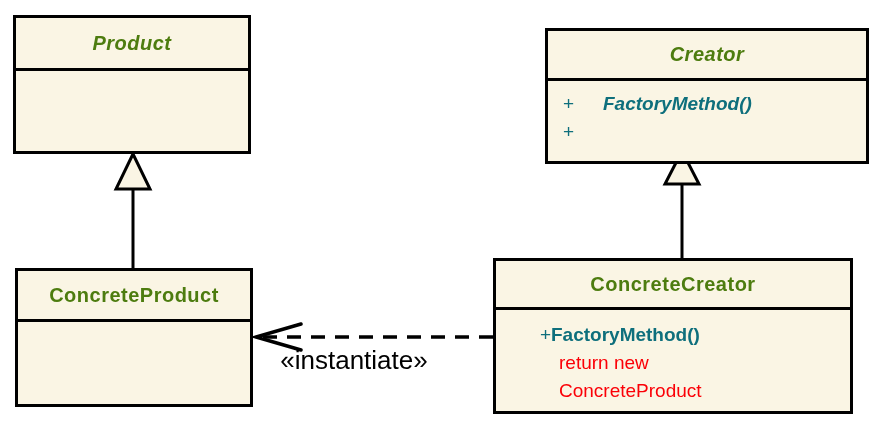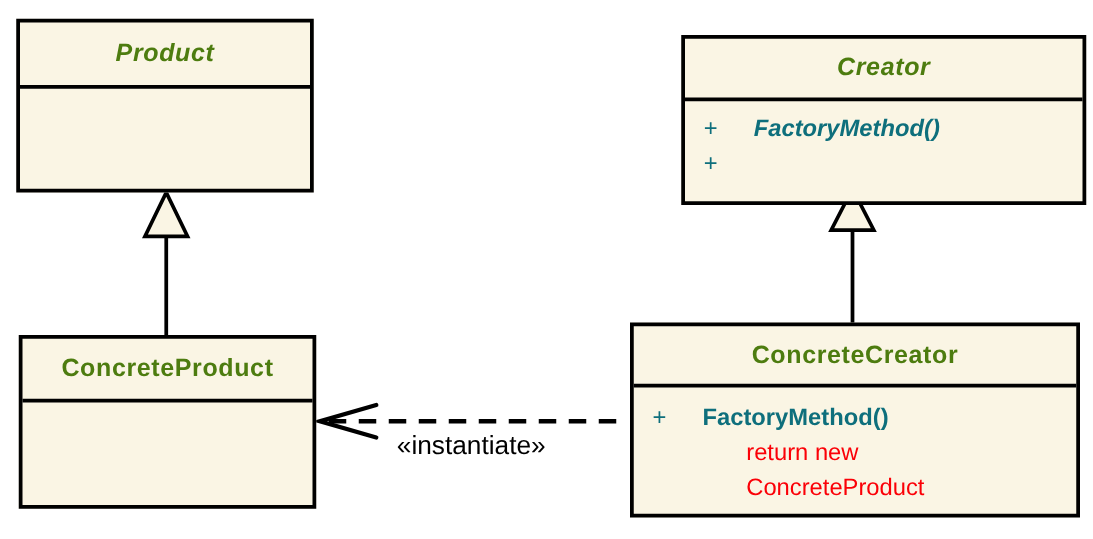--- a/index.html
+++ b/index.html
@@ -60,34 +60,34 @@
     white-space: nowrap;
     font-weight: bold;
   }
   .method-row.italic .mname {
     font-style: italic;
   }
   .note-line {
     height: 28px;
     display: flex;
     align-items: center;
-    padding-left: 90px;
+    padding-left: 63px;
     font-size: 19px;
     color: #FB0007;
     white-space: nowrap;
   }
   #creator-body { padding-top: 9px; }
   #concrete-creator-body { padding-top: 11px; }
   .stereotype-label {
     position: absolute;
-    left: 287px;
+    left: 264px;
     top: 345px;
     width: 180px;
     text-align: center;
-    font-size: 21px;
+    font-size: 26px;
     color: #000000;
     white-space: nowrap;
   }
 </style>
 </head>
 <body>
 
 <div class="diagram">
 
   <svg class="arrow-layer" viewBox="0 0 874 431" xmlns="http://www.w3.org/2000/svg">
@@ -124,21 +124,21 @@
         <span class="vis">+</span>
       </div>
     </div>
   </div>
 
   <div class="class-box" style="left:15px; top:268px; width:238px; height:139px;">
     <div class="class-title" style="height:48px;">ConcreteProduct</div>
     <div class="class-body"></div>
   </div>
 
-  <div class="class-box" style="left:504px; top:258px; width:360px; height:156px;">
+  <div class="class-box" style="left:493px; top:258px; width:360px; height:156px;text-align:right;">
     <div class="class-title" style="height:46px;">ConcreteCreator</div>
     <div class="class-body" id="concrete-creator-body">
       <div class="method-row">
         <span class="vis">+</span>
         <span class="mname">FactoryMethod()</span>
       </div>
       <div class="note-line">return new</div>
       <div class="note-line">ConcreteProduct</div>
     </div>
   </div>

